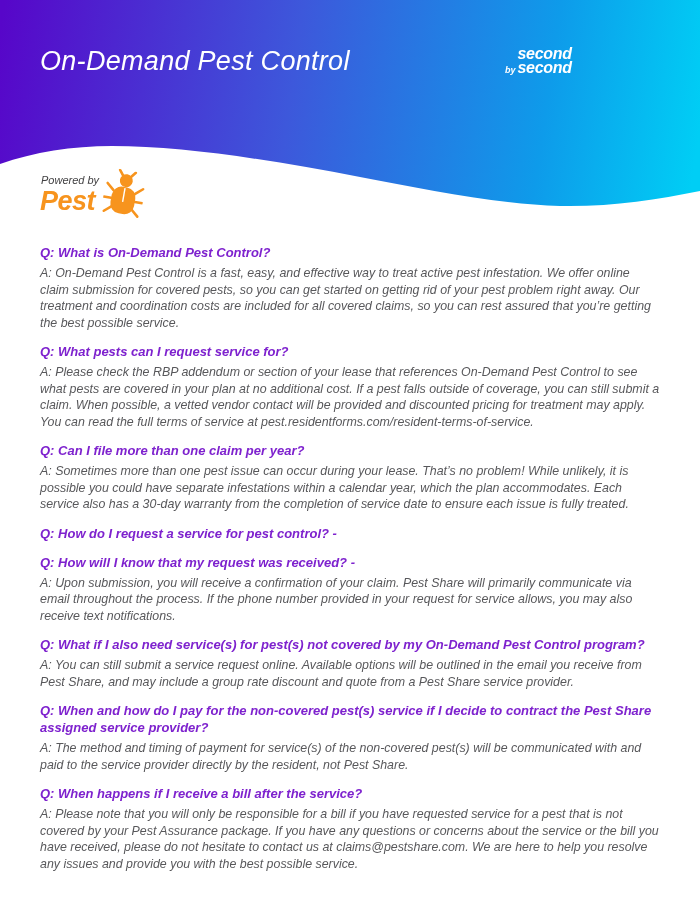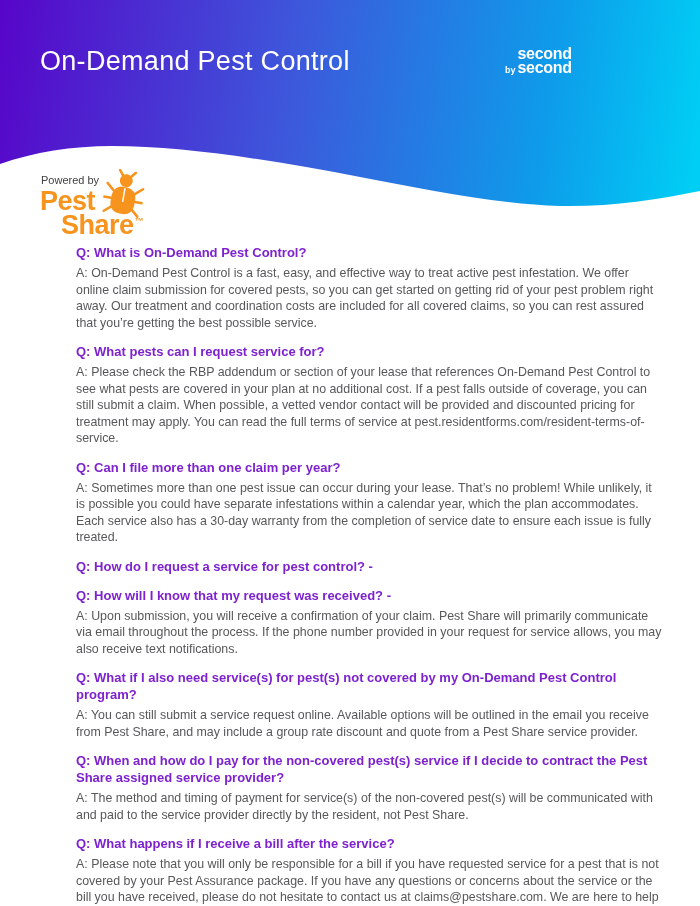--- a/index.html
+++ b/index.html
@@ -2,21 +2,21 @@
 <html><head>
 <meta charset="utf-8">
 <style>
   * { margin:0; padding:0; box-sizing:border-box; }
   html,body { background:#ffffff; }
   body {
     width:700px; height:906px; margin:0 auto; overflow:hidden; position:relative;
     font-family:"Liberation Sans","DejaVu Sans",sans-serif;
     -webkit-font-smoothing:antialiased;
   }
-  .page { position:relative; width:700px; height:906px; background:#ffffff; }
+  .page { position:relative; width:700px; height:906px; background:#ffffff;font-style:italic; }
 
   
   .header-wave { position:absolute; top:0; left:0; width:700px; height:230px; display:block; }
 
   .header-title { position:absolute; left:40px; top:44px; color:#ffffff; }
   .header-title .line1 { font-size:27px; font-weight:500; letter-spacing:0.3px; line-height:34px; }
   .header-title .line2 { font-size:27px; font-weight:800; letter-spacing:0.3px; line-height:34px; margin-top:5px; }
 
   
   .rbp-lockup { position:absolute; left:497px; top:47px; display:flex; align-items:center; }
@@ -40,21 +40,21 @@
   
   .powered { position:absolute; left:40px; top:172px; width:170px; height:72px; }
   .powered-label { position:absolute; left:1px; top:2px; font-size:11px; color:#414042; font-weight:500; }
   .ps-pest  { position:absolute; left:0;  top:14px; color:#f7941e; font-weight:800; font-size:27px; letter-spacing:-0.5px;text-align:right; }
   .ps-share { position:absolute; left:21px; top:38px; color:#f7941e; font-weight:800; font-size:27px; letter-spacing:-0.5px; }
   .ps-tm { font-size:9px; font-weight:700; vertical-align:super; margin-left:1px; }
   .beetle { position:absolute; left:64px; top:-2px; width:40px; height:48px; transform:rotate(10deg); }
 
   
   .faq-list { position:absolute; left:40px; top:244px; width:622px; }
-  .faq-item { margin-bottom:12px;margin-left:36px; }
+  .faq-item { margin-bottom:12px; }
   .faq-q {
     color:#7e22ce; font-weight:700; font-size:13px; line-height:17px; margin-bottom:4px;
   }
   .faq-a {
     color:#58585b; font-size:12.4px; line-height:16.5px; font-weight:400;
   }
 </style>
 </head>
 <body>
 
@@ -86,21 +86,20 @@
       <span class="sn-name">
         <span class="sn-line">second</span>
         <span class="sn-line">second</span>
       </span>
     </div>
   </div>
 
   <div class="powered">
     <div class="powered-label">Powered by</div>
     <div class="ps-pest">Pest</div>
-    <div class="ps-share"><span>Share</span><span class="ps-tm">™</span></div>
     <svg class="beetle" viewBox="0 0 40 48" aria-hidden="true">
       <g stroke="#f7941e" stroke-width="2.6" stroke-linecap="round" fill="none">
         <path d="M16 6 L12 1"></path>
           <path d="M24 6 L28 1"></path>
         <path d="M9 22 L2 16"></path>
           <path d="M31 22 L38 16"></path>
         <path d="M8 30 L0.5 30"></path>
           <path d="M32 30 L39.5 30"></path>
         <path d="M10 38 L3 44"></path>
           <path d="M30 38 L37 44"></path>
@@ -133,18 +132,18 @@
     </div>
     <div class="faq-item">
       <div class="faq-q">Q: What if I also need service(s) for pest(s) not covered by my On-Demand Pest Control program?</div>
       <div class="faq-a">A: You can still submit a service request online. Available options will be outlined in the email you receive from Pest Share, and may include a group rate discount and quote from a Pest Share service provider.</div>
     </div>
     <div class="faq-item">
       <div class="faq-q">Q: When and how do I pay for the non-covered pest(s) service if I decide to contract the Pest Share assigned service provider?</div>
       <div class="faq-a">A: The method and timing of payment for service(s) of the non-covered pest(s) will be communicated with and paid to the service provider directly by the resident, not Pest Share.</div>
     </div>
     <div class="faq-item">
-      <div class="faq-q">Q: What happens if I receive a bill after the service?</div>
+      <div class="faq-q">Q: When happens if I receive a bill after the service?</div>
       <div class="faq-a">A: Please note that you will only be responsible for a bill if you have requested service for a pest that is not covered by your Pest Assurance package. If you have any questions or concerns about the service or the bill you have received, please do not hesitate to contact us at claims@pestshare.com. We are here to help you resolve any issues and provide you with the best possible service.</div>
     </div>
   </div>
 
 </div>
 
 </body></html>

